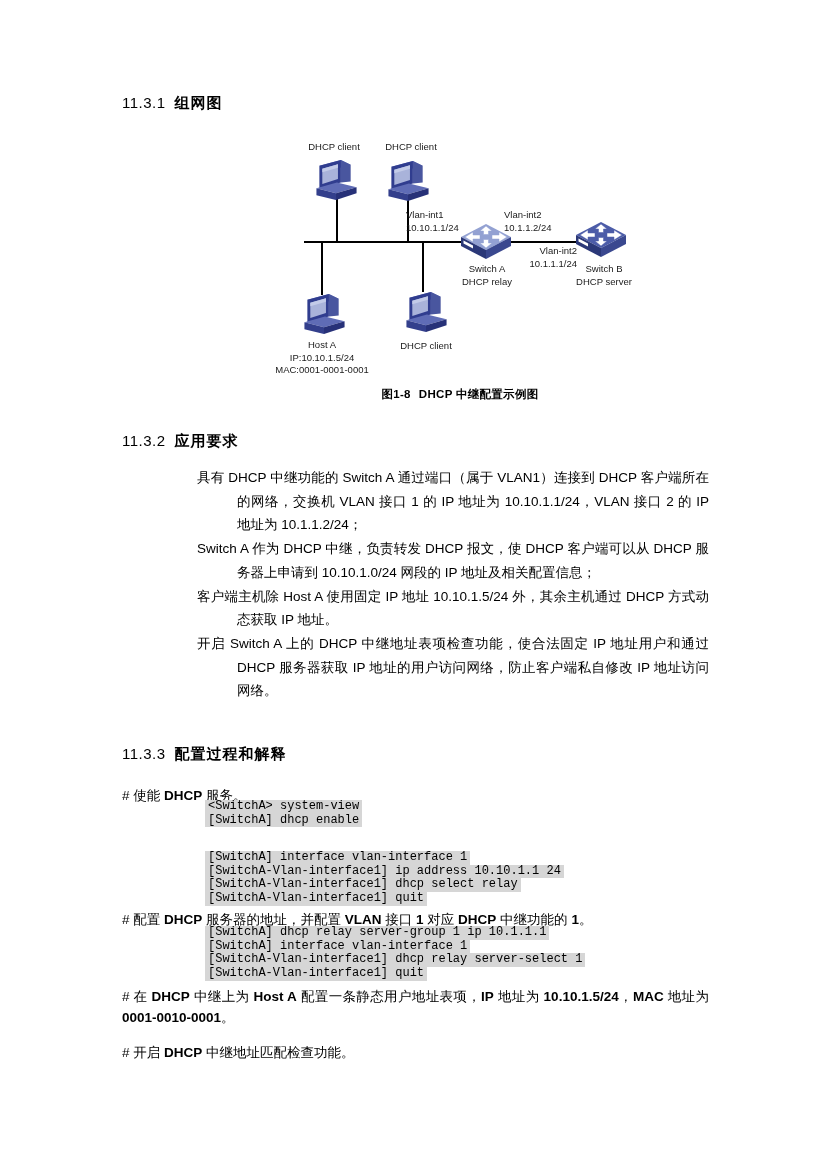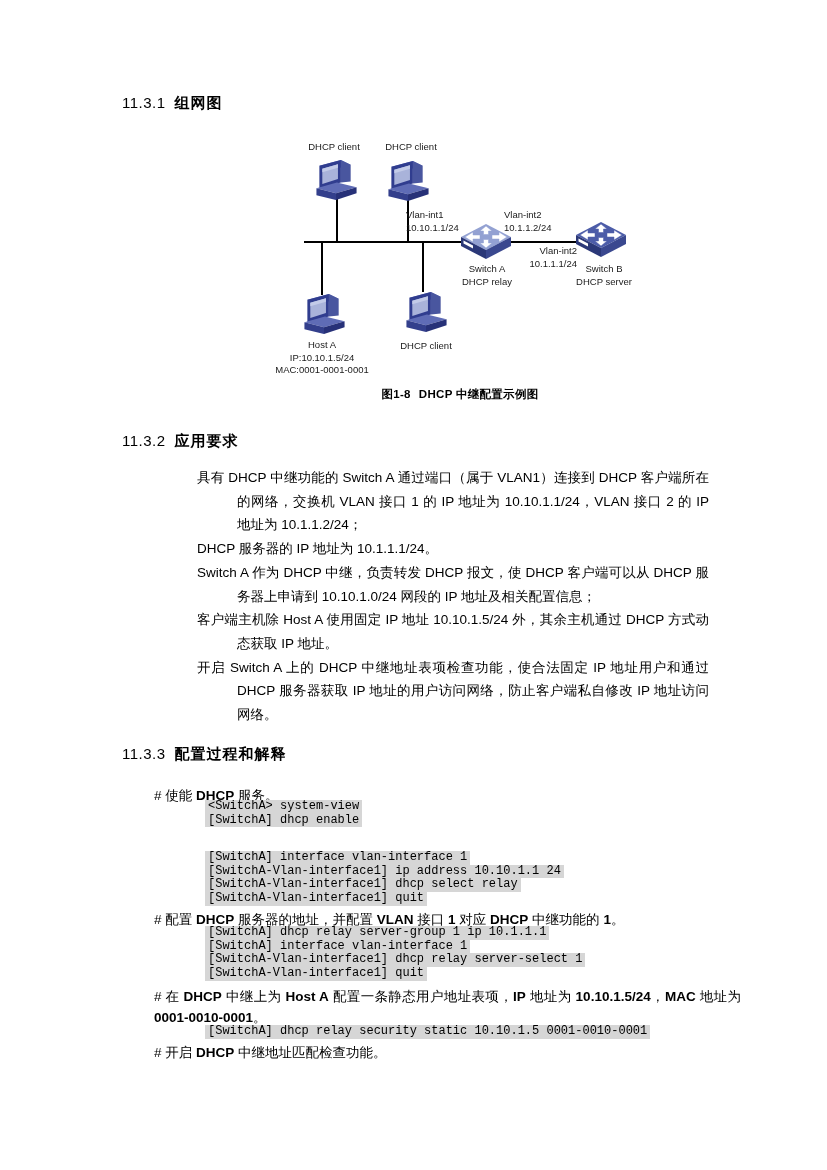--- a/index.html
+++ b/index.html
@@ -19,21 +19,21 @@
   .if-label { position:absolute; font-size:9.5px; line-height:13px; white-space:nowrap; color:#1a1a1a; }
   .icon-wrap { position:absolute; }
   .caption { position:absolute; left:340px; top:387px; width:240px; text-align:center;
              font-size:11.5px; font-weight:700; letter-spacing:0.3px; white-space:nowrap; }
   .caption .cap-label { margin-right:8px; }
   
   #requirements { position:absolute; left:122px; top:466px; width:587px;
                   font-size:13.5px; line-height:23.7px; }
   #requirements p { margin-left:115px; text-indent:-40px; text-align:justify; }
   
-  .cfg-comment { position:absolute; left:122px; width:587px; font-size:13.5px; line-height:21px; text-align:justify;margin-left:32px; }
+  .cfg-comment { position:absolute; left:122px; width:587px; font-size:13.5px; line-height:21px; text-align:justify; }
   .cfg-comment b { font-weight:700; }
   .code-block { position:absolute; left:205px; font-family:"Liberation Mono","DejaVu Sans Mono",monospace;
                 font-size:12px; line-height:13.7px; }
   .code-line { display:table; white-space:pre; background:#d6d6d6; padding:0 3px; }
   svg.pc-svg { width:48px; height:45px; display:block; }
   svg.sw-svg { width:50px; height:36px; display:block; }
   .swA { --sw-top:#93a1d2; }
   .swB { --sw-top:#4c5ca8; }
 </style>
 </head>
@@ -157,21 +157,20 @@
   <div class="caption">
     <span class="cap-label">图1-8</span><span>DHCP 中继配置示例图</span>
   </div>
 
   <div class="sec-heading" style="top:431px;">
     <span class="num">11.3.2</span><span class="ttl">应用要求</span>
   </div>
 
   <div id="requirements">
     <p>具有 DHCP 中继功能的 Switch A 通过端口（属于 VLAN1）连接到 DHCP 客户端所在的网络，交换机 VLAN 接口 1 的 IP 地址为 10.10.1.1/24，VLAN 接口 2 的 IP 地址为 10.1.1.2/24；</p>
-    <p>DHCP 服务器的 IP 地址为 10.1.1.1/24。</p>
     <p>Switch A 作为 DHCP 中继，负责转发 DHCP 报文，使 DHCP 客户端可以从 DHCP 服务器上申请到 10.10.1.0/24 网段的 IP 地址及相关配置信息；</p>
     <p>客户端主机除 Host A 使用固定 IP 地址 10.10.1.5/24 外，其余主机通过 DHCP 方式动态获取 IP 地址。</p>
     <p>开启 Switch A 上的 DHCP 中继地址表项检查功能，使合法固定 IP 地址用户和通过 DHCP 服务器获取 IP 地址的用户访问网络，防止客户端私自修改 IP 地址访问网络。</p>
   </div>
 
   <div class="sec-heading" style="top:744px;">
     <span class="num">11.3.3</span><span class="ttl">配置过程和解释</span>
   </div>
 
   <div class="cfg-comment" style="top:785px;"><span># 使能 </span><b>DHCP</b><span> 服务。</span></div>
@@ -189,19 +188,16 @@
 
   <div class="cfg-comment" style="top:909px;"><span># 配置 </span><b>DHCP</b><span> 服务器的地址，并配置 </span><b>VLAN</b><span> 接口 </span><b>1</b><span> 对应 </span><b>DHCP</b><span> 中继功能的 </span><b>1</b><span>。</span></div>
   <div class="code-block" style="top:926px;">
     <span class="code-line">[SwitchA] dhcp relay server-group 1 ip 10.1.1.1</span>
     <span class="code-line">[SwitchA] interface vlan-interface 1</span>
     <span class="code-line">[SwitchA-Vlan-interface1] dhcp relay server-select 1</span>
     <span class="code-line">[SwitchA-Vlan-interface1] quit</span>
   </div>
 
   <div class="cfg-comment" style="top:986px;"><span># 在 </span><b>DHCP</b><span> 中继上为 </span><b>Host A</b><span> 配置一条静态用户地址表项，</span><b>IP</b><span> 地址为 </span><b>10.10.1.5/24</b><span>，</span><b>MAC</b><span> 地址为 </span><b>0001-0010-0001</b><span>。</span></div>
-  <div class="code-block" style="top:1025px;">
-    <span class="code-line">[SwitchA] dhcp relay security static 10.10.1.5 0001-0010-0001</span>
-  </div>
 
   <div class="cfg-comment" style="top:1042px;"><span># 开启 </span><b>DHCP</b><span> 中继地址匹配检查功能。</span></div>
 
 </div>
 
 </body></html>

